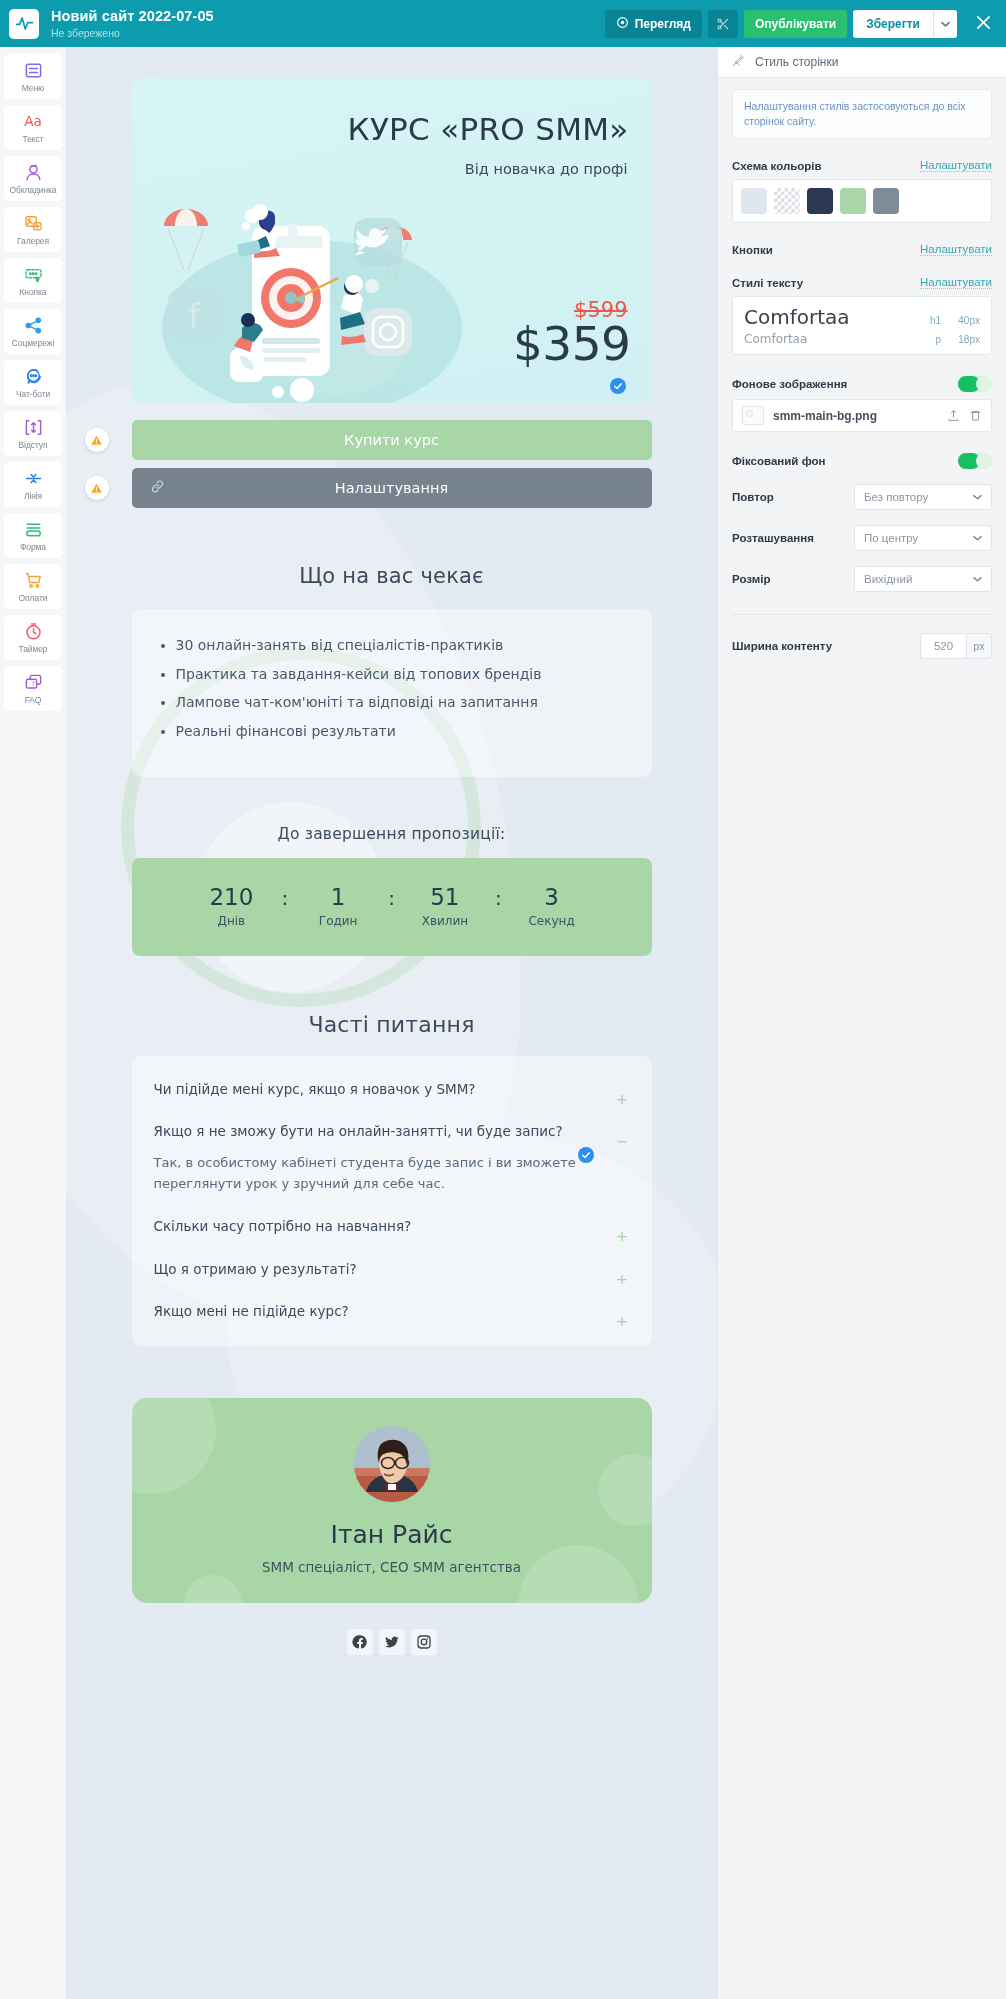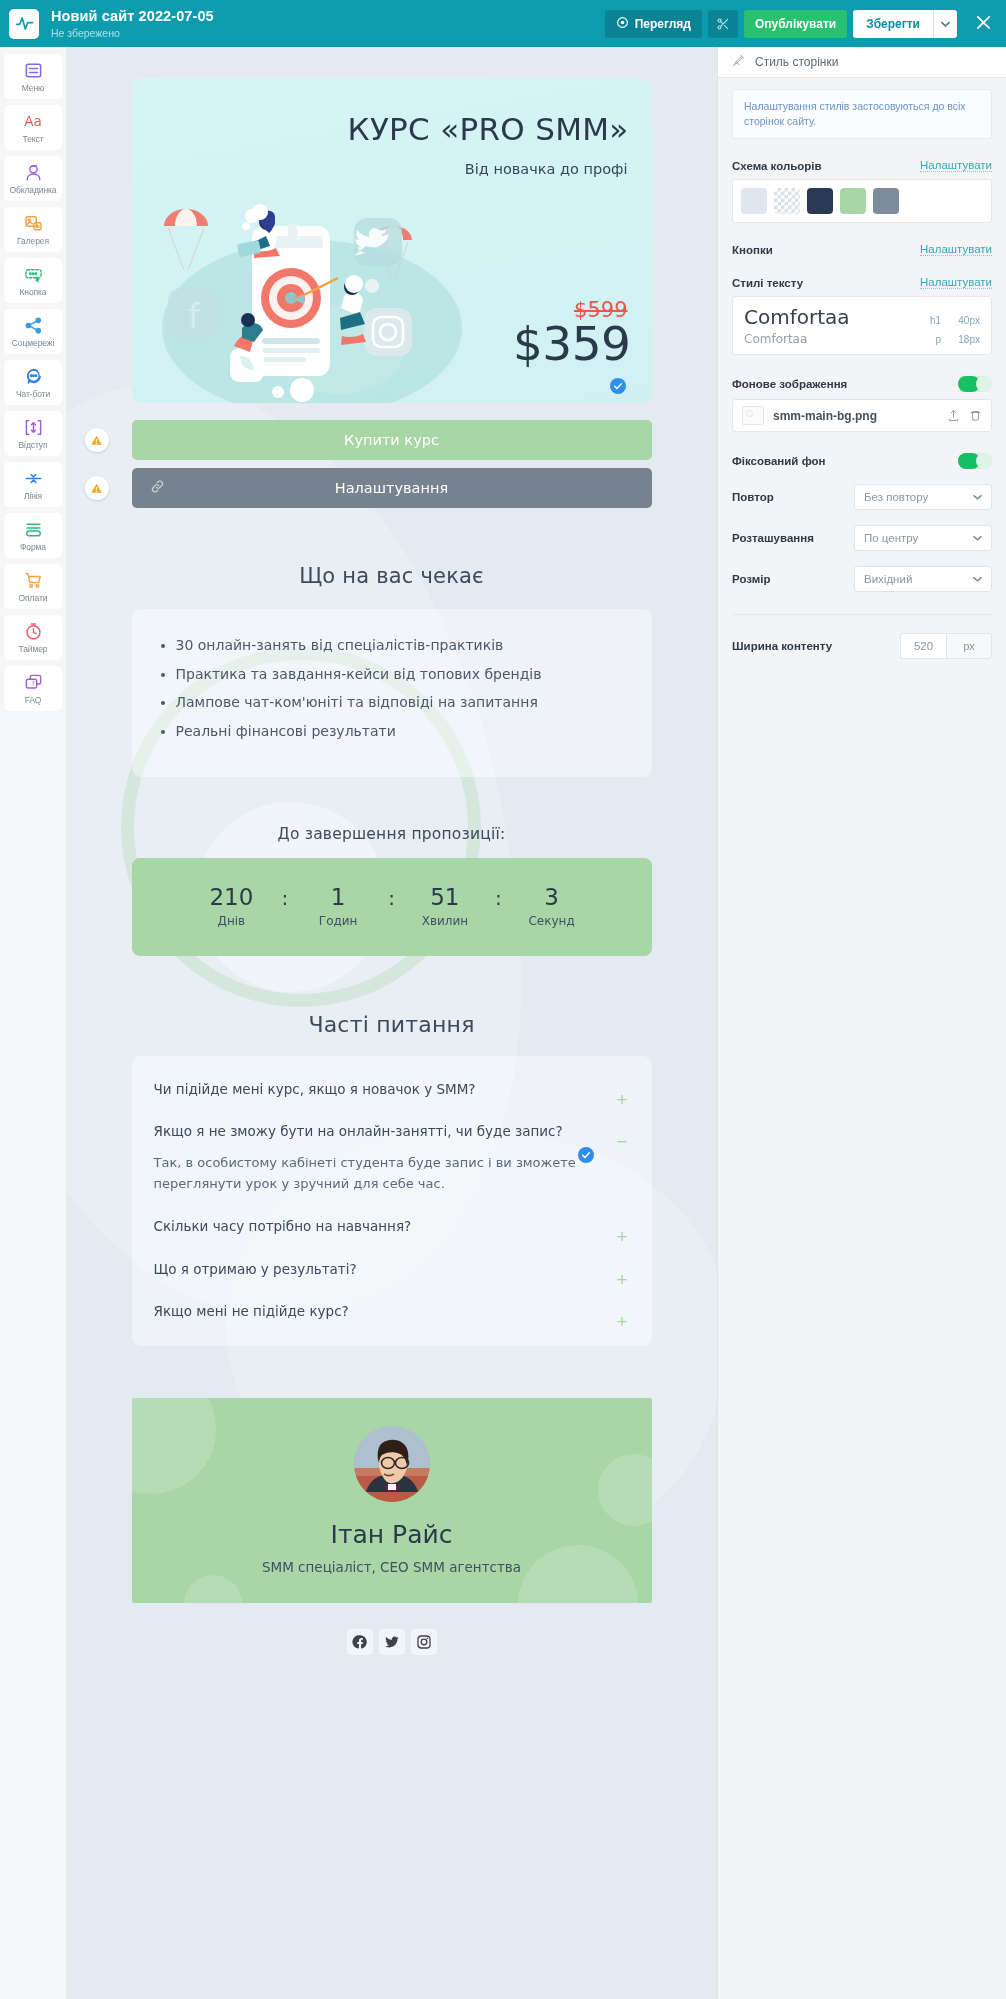--- a/index.html
+++ b/index.html
@@ -185,21 +185,21 @@
     font-family: "DejaVu Sans", sans-serif;
   }
   .faq-toggle {
     position: absolute; right: 2px; top: 11px; color: #a8d6a7; font-size: 19px;
     line-height: 1; cursor: pointer; font-weight: 300;
   }
   .faq-check { right: 36px; top: 26px; }
 
   
   .author {
-    margin-top: 52px; height: 205px; background: #a8d6a7; border-radius: 2px;
+    margin-top: 52px; height: 205px; background: #a8d6a7; border-radius: 15px;
     position: relative; overflow: hidden; display: flex; flex-direction: column;
     align-items: center; justify-content: center;
   }
   .au-dot { position: absolute; border-radius: 50%; background: rgba(255,255,255,.16); }
   .avatar {
     width: 76px; height: 76px; border-radius: 50%; overflow: hidden; position: relative;
     background: linear-gradient(180deg,#b9c8d4 0%,#9fb3c4 45%,#c8a08e 75%,#d9725c 100%);
   }
   .au-name {
     margin-top: 18px; font-size: 25px; color: #2b3a4a; font-weight: 400;
@@ -307,21 +307,21 @@
   .sel .caret { margin-left: auto; color: #7d8a96; font-size: 9px; }
   .rp-divider { height: 1px; background: #e2e7eb; margin: 22px 0 0 0; }
   .width-row { display: flex; align-items: center; justify-content: space-between; margin-top: 18px; }
   .num-group { display: flex; }
   .num-input {
     width: 46px; height: 26px; border: 1px solid #dfe5ea; border-right: none;
     border-radius: 3px 0 0 3px; background: #fff; font-size: 11.5px; color: #8b97a3;
     text-align: center; font-family: "Liberation Sans", sans-serif;
   }
   .num-unit {
-    width: 46px; height: 26px; border: 1px solid #dfe5ea; border-radius: 0 3px 3px 0;
+    width: 26px; height: 26px; border: 1px solid #dfe5ea; border-radius: 0 3px 3px 0;
     background: #f6f8f9; display: flex; align-items: center; justify-content: center;
     font-size: 11px; color: #8b97a3;
   }
 </style>
 </head>
 <body>
 
 <div class="app">
 
   <div class="topbar">

